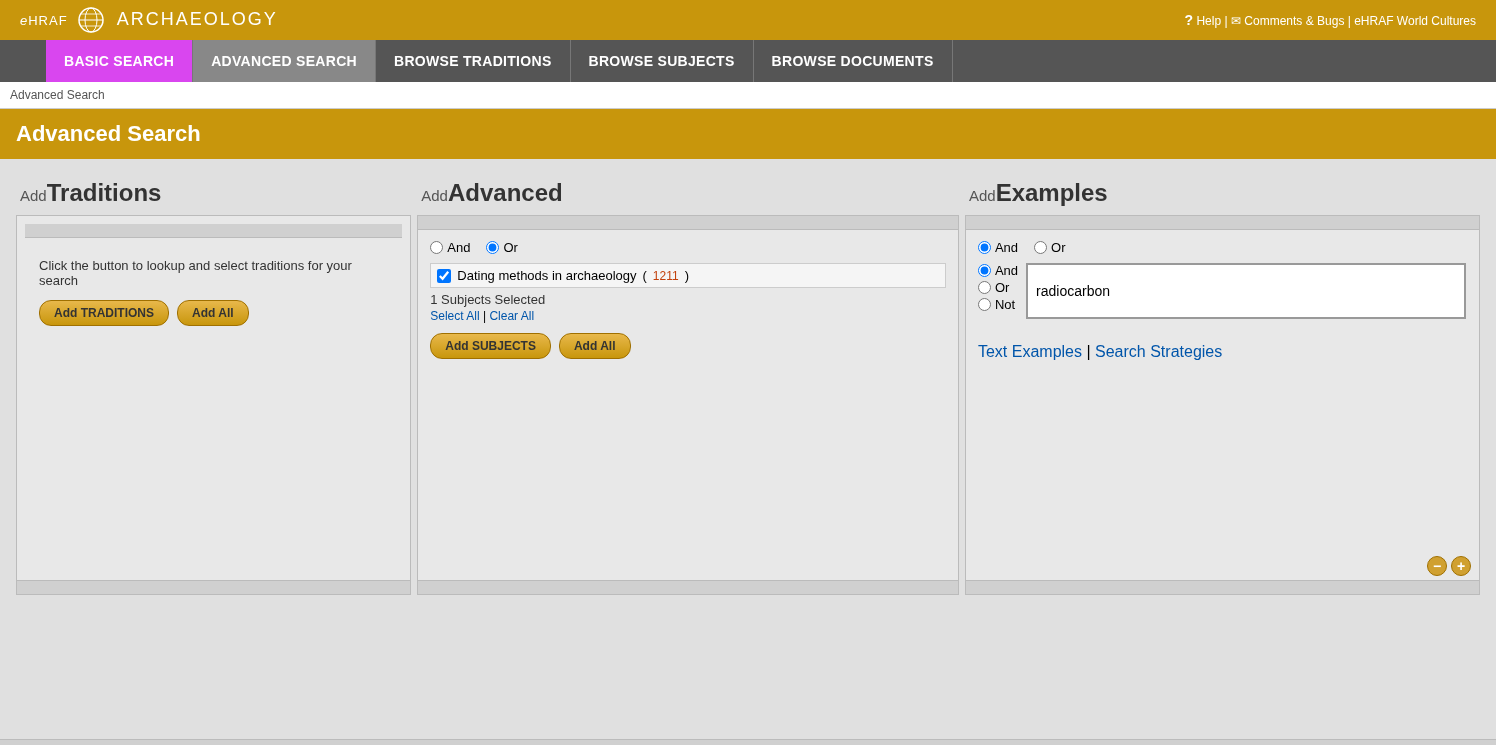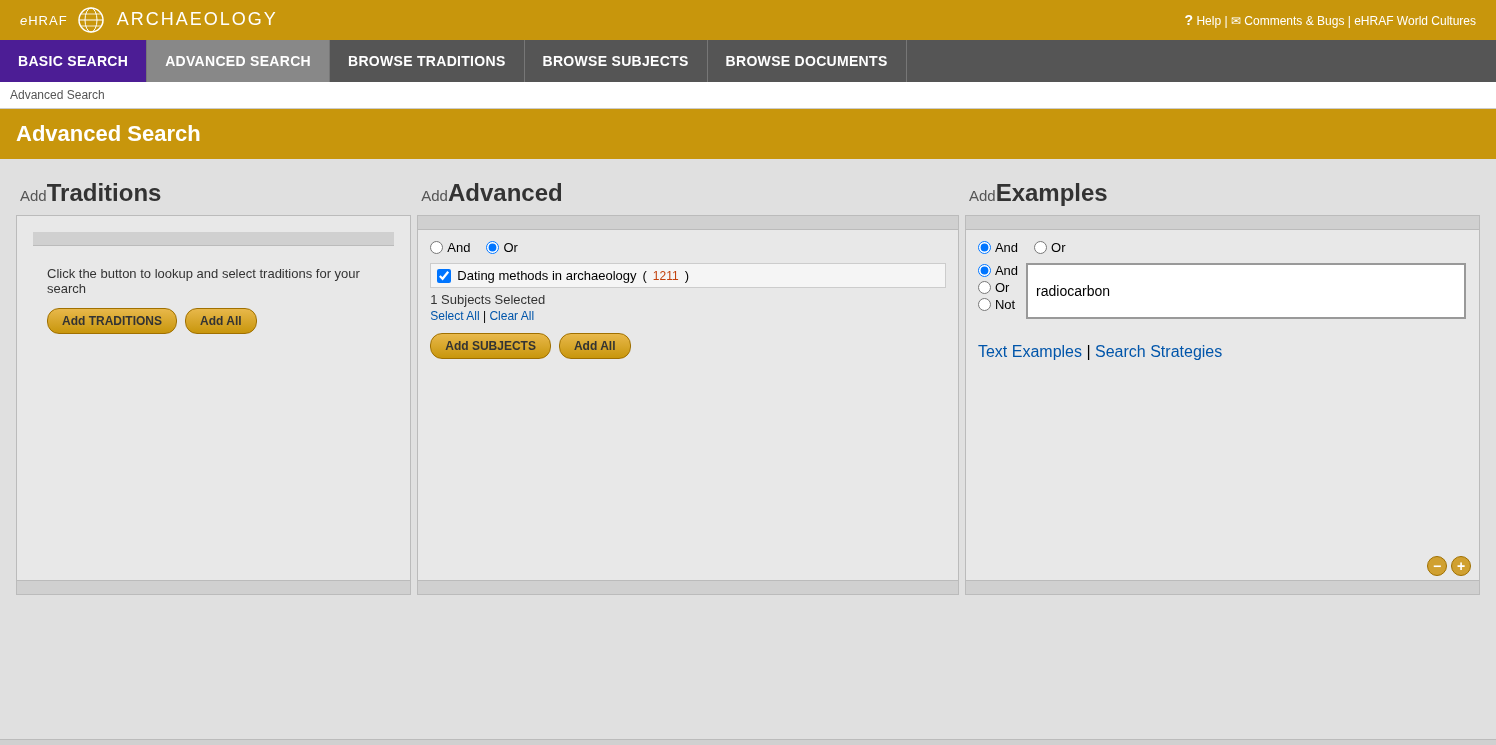--- a/index.html
+++ b/index.html
@@ -139,21 +139,21 @@
       right: 0;
     }
 
     
     #traditions-column {
       width: 27%;
       flex: none;
       margin-right: 6px;
     }
     #traditions-column .column-panel {
-      padding: 16px;
+      padding: 8px;
     }
     .traditions-hint {
       font-size: 13px;
       color: #333;
       margin-bottom: 12px;
       margin-top: 8px;
     }
     .btn-gold {
       background: linear-gradient(to bottom, #e8b84b, #c8960c);
       border: 1px solid #a07000;
@@ -321,21 +321,21 @@
   <div class="top-links">
     <span style="font-size:14px;font-weight:bold;">?</span>
     <a href="#">Help</a> |
     <span>✉</span>
     <a href="#">Comments &amp; Bugs</a> |
     <a href="#">eHRAF World Cultures</a>
   </div>
 </div>
 
 <div id="nav-bar">
-  <div class="nav-tab" style="background:#4c1d95;">
+  <div class="nav-tab" style="background:#d946ef;margin-left:46px;">
     <span>BASIC Search</span>
   </div>
   <div class="nav-tab active" style="background:#888;">
     <span>ADVANCED Search</span>
   </div>
   <div class="nav-tab">
     <span>Browse TRADITIONS</span>
   </div>
   <div class="nav-tab">
     <span>Browse SUBJECTS</span>

